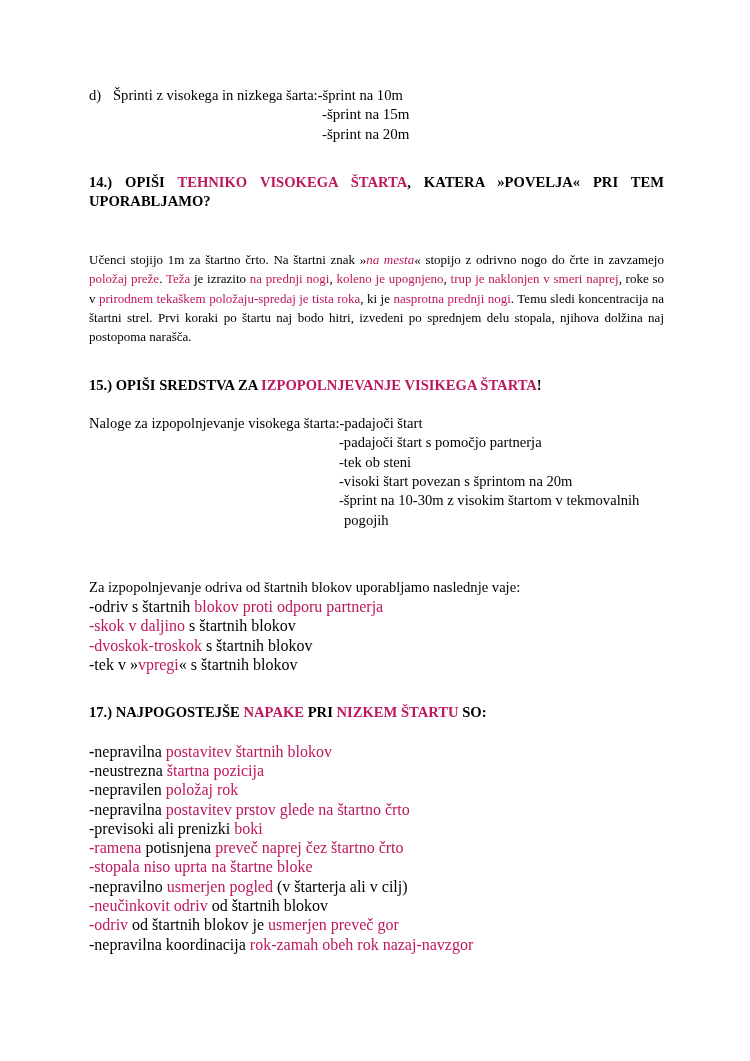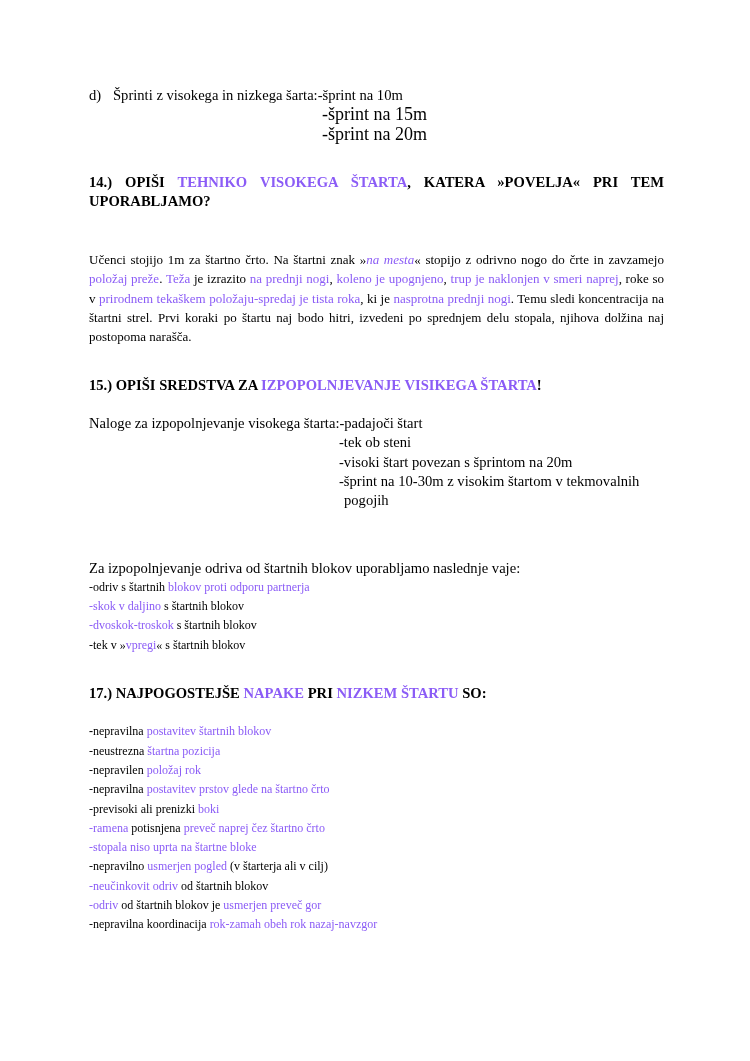--- a/index.html
+++ b/index.html
@@ -22,35 +22,35 @@
     width: 676px;
     height: 1061px;
     background: #ffffff;
   }
   .content {
     position: absolute;
     left: 89px;
     top: 86px;
     width: 575px;
   }
-  .red { color: #8b5cf6; }
+  .red { color: #be185d; }
   .ital { font-style: italic; }
 
   
   .item-d {
     font-size: 14.6px;
     line-height: 19.3px;
     margin: 0 0 0 0;
   }
   .item-d .d-label {
     display: inline-block;
     width: 24px;
   }
   .d-sub {
-    font-size: 18px;
+    font-size: 15px;
     line-height: 19.3px;
     padding-left: 233px;
   }
 
   
   h2.qhead {
     font-family: "Liberation Serif", "DejaVu Serif", serif;
     font-weight: bold;
     font-size: 14.6px;
     line-height: 19.3px;
@@ -86,21 +86,21 @@
     font-size: 14.6px;
     line-height: 19.3px;
     padding-left: 250px;
   }
   .sub-list .cont {
     padding-left: 5px;
   }
 
   
   .dash-list {
-    font-size: 12px;
+    font-size: 16px;
     line-height: 19.3px;
   }
   .dash-list > div {
     white-space: nowrap;
   }
   .dash-bold { font-weight: bold; }
 </style>
 </head>
 <body>
 
@@ -124,20 +124,21 @@
     <p class="body-just" id="q14para"><span>Učenci stojijo 1m za štartno črto. Na štartni znak »</span><span class="red ital">na mesta</span><span>« stopijo z odrivno nogo do črte in zavzamejo </span><span class="red">položaj preže</span><span>. </span><span class="red">Teža</span><span> je izrazito </span><span class="red">na prednji nogi</span><span>, </span><span class="red">koleno je upognjeno</span><span>, </span><span class="red">trup je naklonjen v smeri naprej</span><span>, roke so v </span><span class="red">prirodnem tekaškem položaju-spredaj je tista roka</span><span>, ki je </span><span class="red">nasprotna prednji nogi</span><span>. Temu sledi koncentracija na štartni strel. Prvi koraki po štartu naj bodo hitri, izvedeni po sprednjem delu stopala, njihova dolžina naj postopoma narašča.</span></p>
 
     <div class="gap-lg"></div>
 
     <h2 class="qhead"><span>15.)</span><span> OPIŠI SREDSTVA ZA </span><span class="red">IZPOPOLNJEVANJE VISIKEGA ŠTARTA</span><span>!</span></h2>
 
     <div class="gap-md"></div>
 
     <p class="body-plain">Naloge za izpopolnjevanje visokega štarta:-padajoči štart</p>
     <div class="sub-list">
+      <div>-padajoči štart s pomočjo partnerja</div>
       <div>-tek ob steni</div>
       <div>-visoki štart povezan s šprintom na 20m</div>
       <div>-šprint na 10-30m z visokim štartom v tekmovalnih</div>
       <div class="cont">pogojih</div>
     </div>
 
     <div class="gap-lg"></div>
 
 
     <div class="gap-md"></div>

